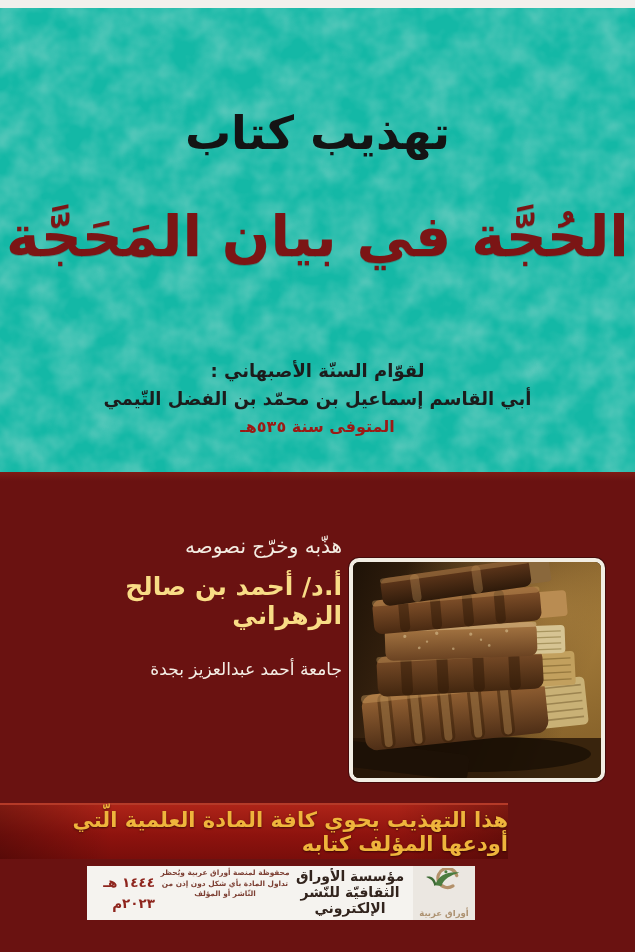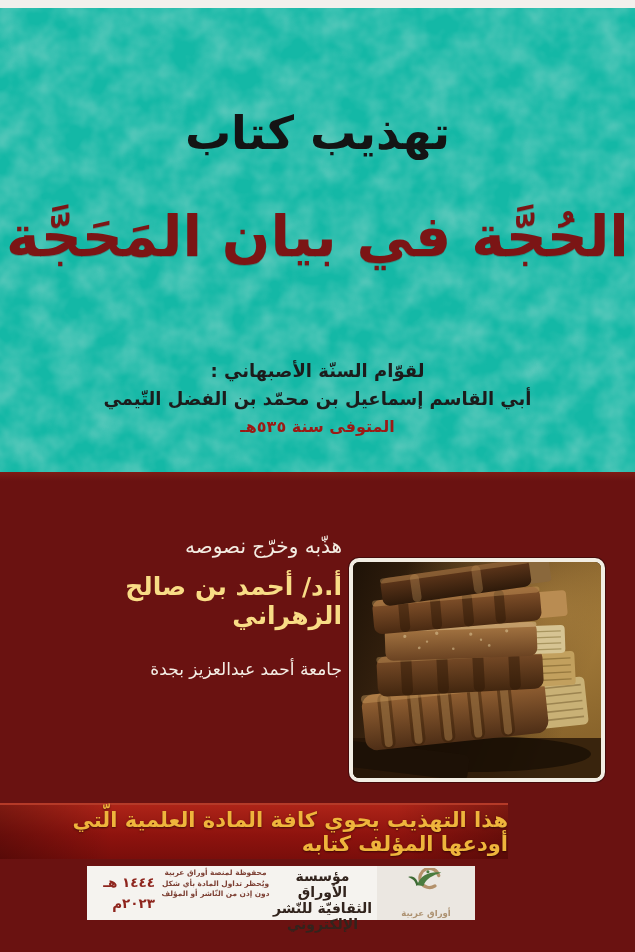--- a/index.html
+++ b/index.html
@@ -56,21 +56,21 @@
   }
   .years{
     width:68px;flex:0 0 68px;display:flex;flex-direction:column;justify-content:center;
     text-align:right;color:#8e251d;font-weight:bold;font-size:13.5px;line-height:1.55;
   }
   .pub{flex:1 1 auto;display:flex;flex-direction:row;justify-content:center;text-align:center;padding:2px 4px;}
   .pub-title{font-size:14px;font-weight:bold;color:#32241d;margin:0 0 3px 0;}
   .pub-small{font-size:7.4px;line-height:1.45;color:#7d4034;font-weight:bold;margin:0;}
   .logo{
     width:62px;flex:0 0 62px;background:#ebe7e1;display:flex;flex-direction:column;
-    align-items:center;justify-content:center;padding:2px 18px;gap:16px;
+    align-items:center;justify-content:center;padding:2px 0;gap:16px;
   }
   .logo svg{display:block;width:46px;height:30px;}
   .logo-caption{font-size:8.5px;color:#ad9271;font-weight:bold;margin-top:1px;}
 </style>
 </head>
 <body>
 
 <div class="page">
 
   <section class="top-section">

